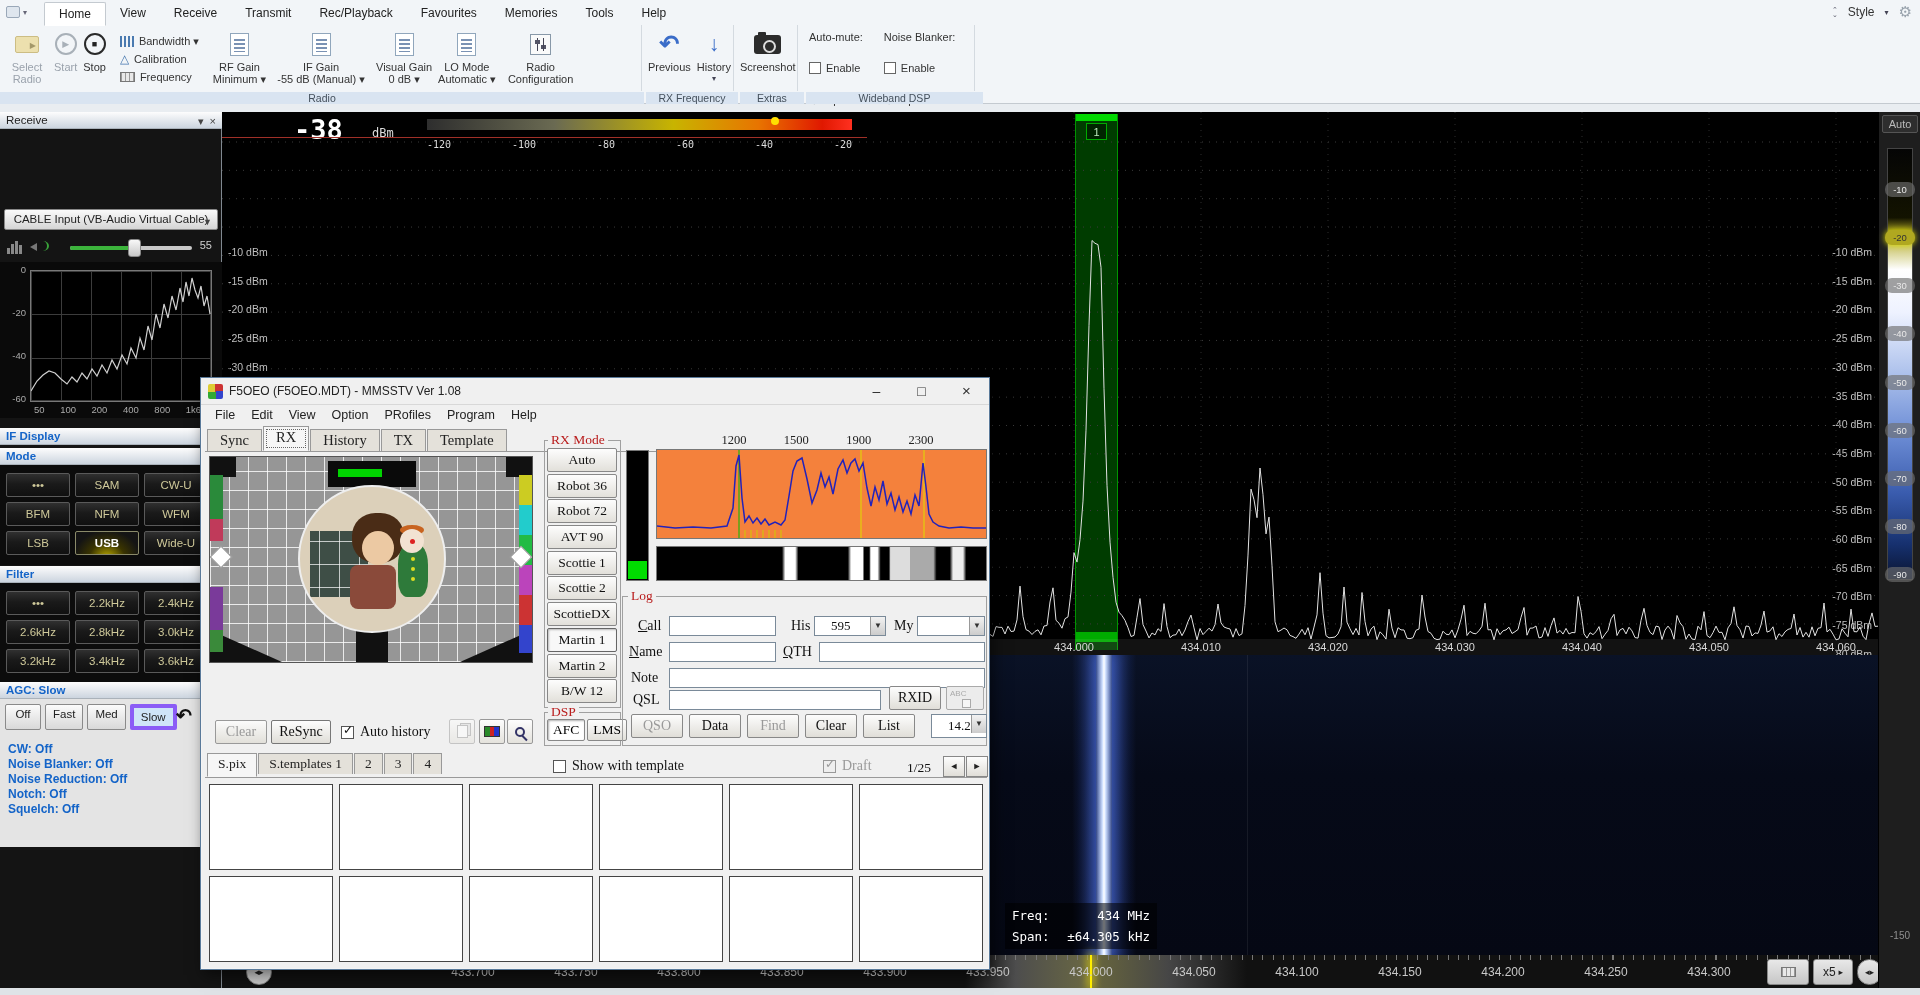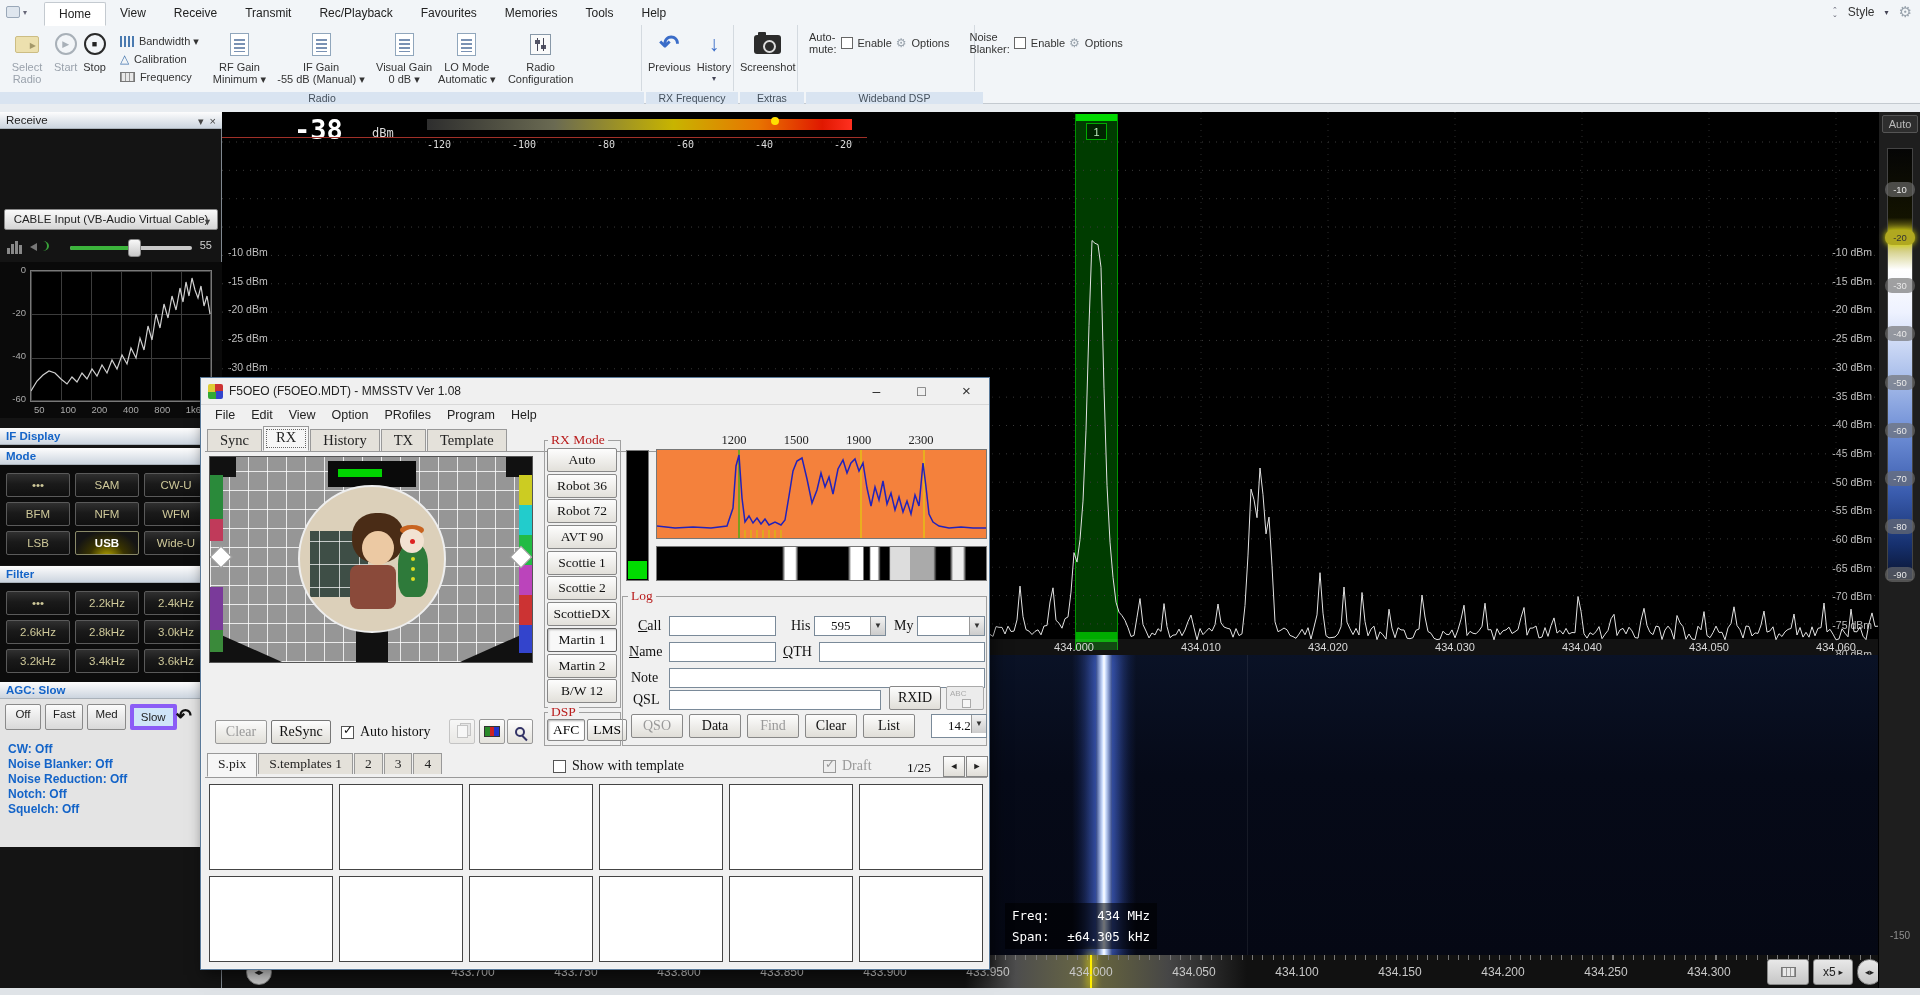--- a/index.html
+++ b/index.html
@@ -41,23 +41,23 @@
   .ic-sliders::before{left:6px;}
   .ic-sliders::after{right:6px;}
   .ic-sliders i{position:absolute;left:4px;top:5px;width:5px;height:4px;background:#556;}
   .ic-sliders b{position:absolute;right:4px;bottom:5px;width:5px;height:4px;background:#556;}
   .ic-prev{font-size:24px;color:#3a6cc8;font-weight:bold;line-height:22px;}
   .ic-down{font-size:21px;color:#3a6cc8;font-weight:bold;line-height:22px;}
   .ic-cam{width:27px;height:19px;background:#2c2c2c;border-radius:3px;position:relative;}
   .ic-cam::before{content:"";position:absolute;left:4px;top:-3px;width:8px;height:4px;background:#2c2c2c;border-radius:1px;}
   .ic-cam::after{content:"";position:absolute;left:9px;top:5px;width:9px;height:9px;border:2px solid #ddd;border-radius:50%;}
   .dd{font-size:8px;color:#445;}
-  .wdsp-col{display:flex;flex-direction:row;gap:4px;padding:4px 8px;font-size:11px;color:#333;}
+  .wdsp-col{display:flex;flex-direction:column;gap:4px;padding:4px 8px;font-size:11px;color:#333;}
   .wdsp-col .hdr{font-size:11px;}
-  .cbrow{display:flex;align-items:center;gap:5px;}
+  .cbrow{display:flex;align-items:center;gap:5px;margin-top:15px;}
   .cb{width:12px;height:12px;border:1px solid #666;background:#fff;display:inline-block;position:relative;}
   .rdivider{width:1px;background:#d4dae0;margin:2px 2px;}
   .gband{position:absolute;top:92px;height:12px;background:#d9e4f1;color:#44505c;font-size:10.5px;line-height:12px;text-align:center;}
 
   
   #left-panel{position:absolute;left:0;top:112px;width:222px;height:876px;background:#141414;border-right:1px solid #808890;z-index:10;}
   .panel-hdr{position:absolute;left:0;width:222px;height:17px;background:linear-gradient(#fdfdfd,#ccd5df);border-bottom:1px solid #aab2ba;font-size:11.5px;color:#1464c8;font-weight:bold;line-height:16px;padding-left:6px;}
   .panel-hdr.plain{color:#222;font-weight:normal;}
   .hdr-ctl{position:absolute;right:6px;top:1px;color:#444;font-size:11px;font-weight:normal;}
   #freq-box{position:absolute;left:0;top:17px;width:222px;height:76px;background:#000;}

